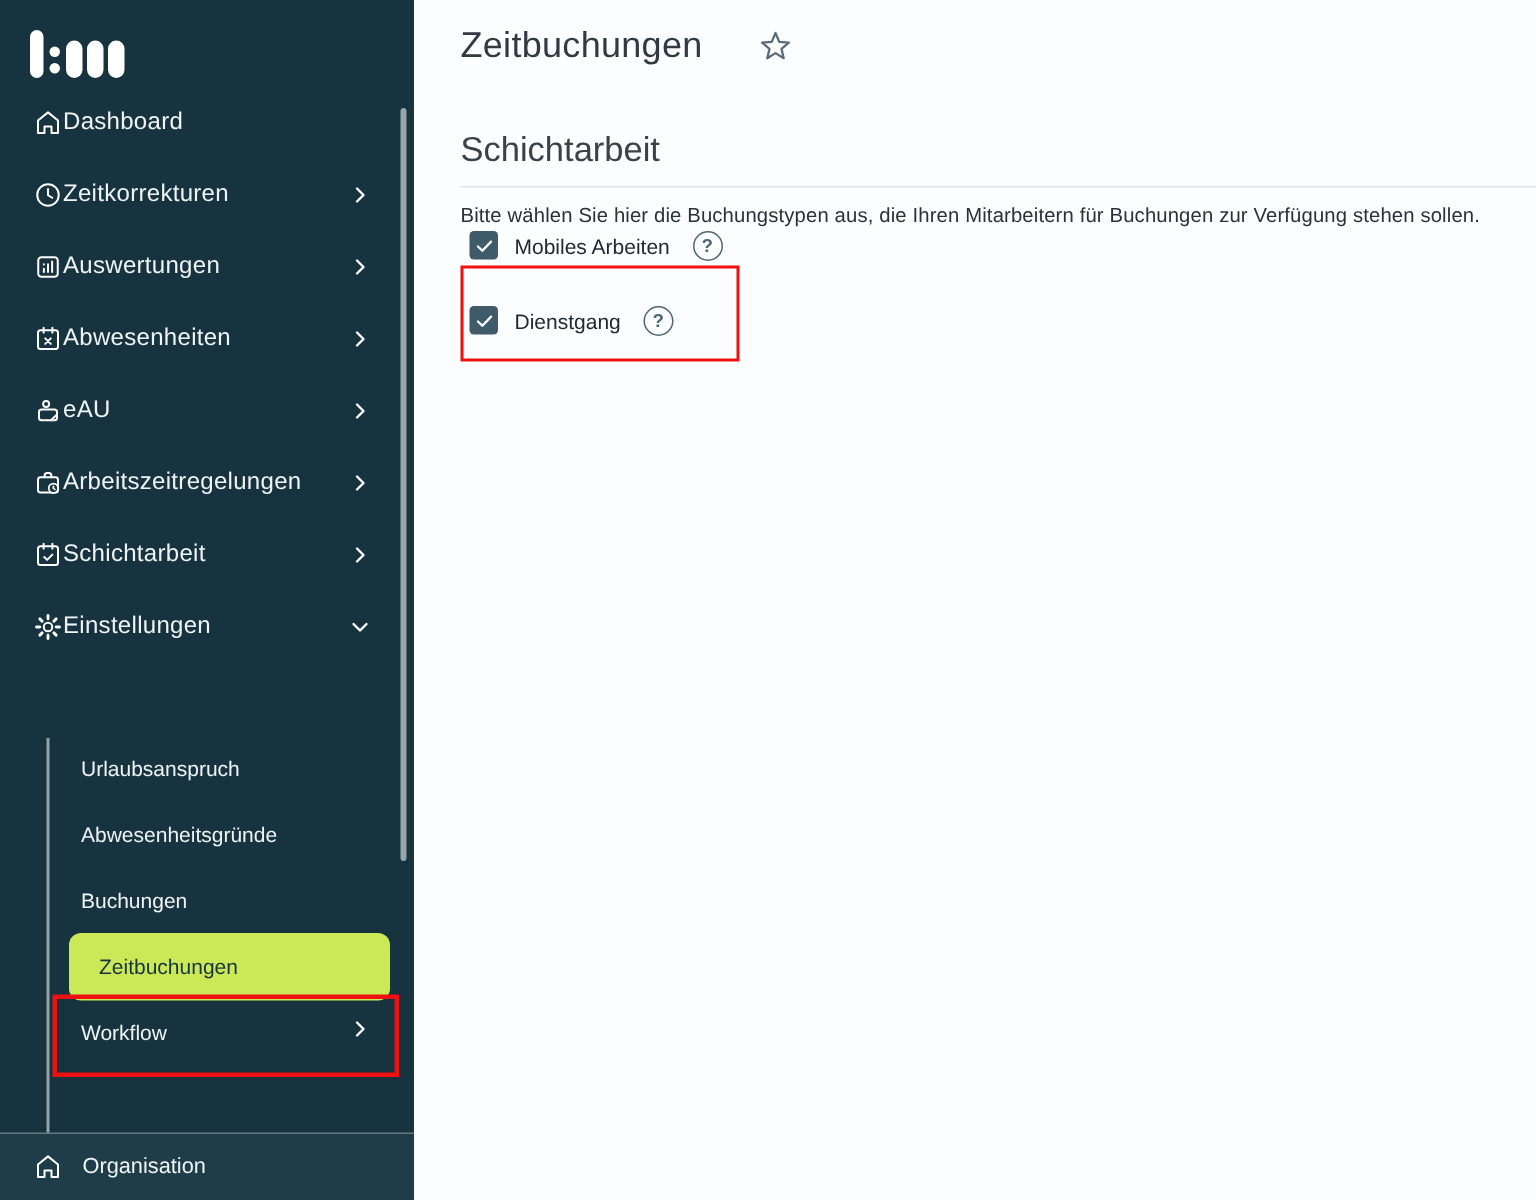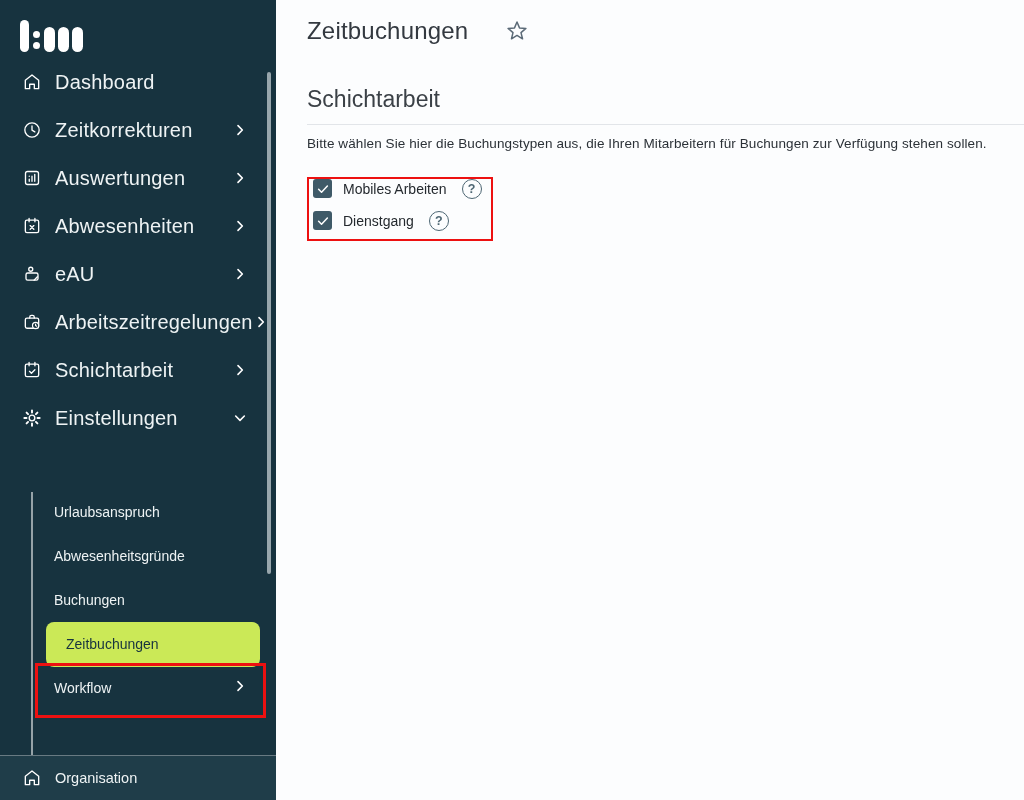--- a/index.html
+++ b/index.html
@@ -20,21 +20,21 @@
   .logo .colon{ display:flex; flex-direction:column; gap:4px; margin:0 4px 3px 4px; }
   .logo .dot  { width:7px; height:7px; border-radius:50%; background:#fff; }
   .logo .pill { width:11px; height:25px; border-radius:6px; background:#fff; margin-right:3px; }
 
   nav { position:absolute; left:0; top:58px; width:276px; }
   .nav-row {
     height:48px; display:flex; align-items:center;
     padding:0 28px 0 22px; cursor:pointer;
   }
   .nav-row .ic { width:20px; height:20px; flex:0 0 20px; display:flex; }
-  .nav-row .lbl { flex:1; margin-left:13px; font-size:20px; color:var(--sidebar-text); letter-spacing:.2px; }
+  .nav-row .lbl { flex:1; font-size:16px; color:var(--sidebar-text); letter-spacing:.2px; }
   .nav-row .chev { width:16px; height:16px; display:flex; }
   svg.i { width:100%; height:100%; stroke:#fff; fill:none; stroke-width:1.6;
           stroke-linecap:round; stroke-linejoin:round; }
   svg.chv { width:16px; height:16px; stroke:#fff; fill:none; stroke-width:2.4;
           stroke-linecap:round; stroke-linejoin:round; }
 
   #submenu { position:absolute; left:0; top:490px; width:276px; }
   .indent-line { position:absolute; left:31px; top:2px; width:2px; height:263px;
     background:rgba(255,255,255,.55); }
   .sub-row { position:relative; height:44px; display:flex; align-items:center;
@@ -59,21 +59,21 @@
   #main { position:absolute; left:276px; top:0; right:0; bottom:0; padding-left:31px; }
   .title-row { display:flex; align-items:center; margin-top:17px; }
   #page-title { font-size:24px; font-weight:500; color:var(--title-text); letter-spacing:.2px; }
   .star { width:24px; height:24px; margin-left:37px; cursor:pointer; }
   .star svg { width:24px; height:24px; stroke:#5b6a77; fill:none; stroke-width:1.5; stroke-linejoin:round; }
 
   #section-heading { margin-top:41px; font-size:23px; font-weight:400;
     color:#3b4147; padding-bottom:11px; border-bottom:1px solid var(--divider-line); }
   #section-desc { margin-top:11px; font-size:13.5px; color:#2b3137; letter-spacing:.1px; }
 
-  #booking-list { margin-top:25px; display:flex; flex-direction:column; gap:7px; width:max-content; }
+  #booking-list { display:flex; flex-direction:column; gap:25px; width:max-content; }
   .chk-row { display:flex; align-items:center; height:25px; padding-left:6px; }
   .checkbox { width:19px; height:19px; border-radius:3px; background:var(--checkbox-fill);
     display:flex; align-items:center; justify-content:center; cursor:pointer; }
   .checkbox svg { width:14px; height:14px; stroke:#fff; fill:none; stroke-width:2.6;
     stroke-linecap:round; stroke-linejoin:round; }
   .chk-row .lbl { margin-left:11px; font-size:14px; color:#24292e; }
   .help { width:20px; height:20px; margin-left:15px; border:1.8px solid #4d6673;
     border-radius:50%; color:#4d6673; font-size:12.5px; font-weight:700;
     display:flex; align-items:center; justify-content:center; cursor:pointer; }
 

